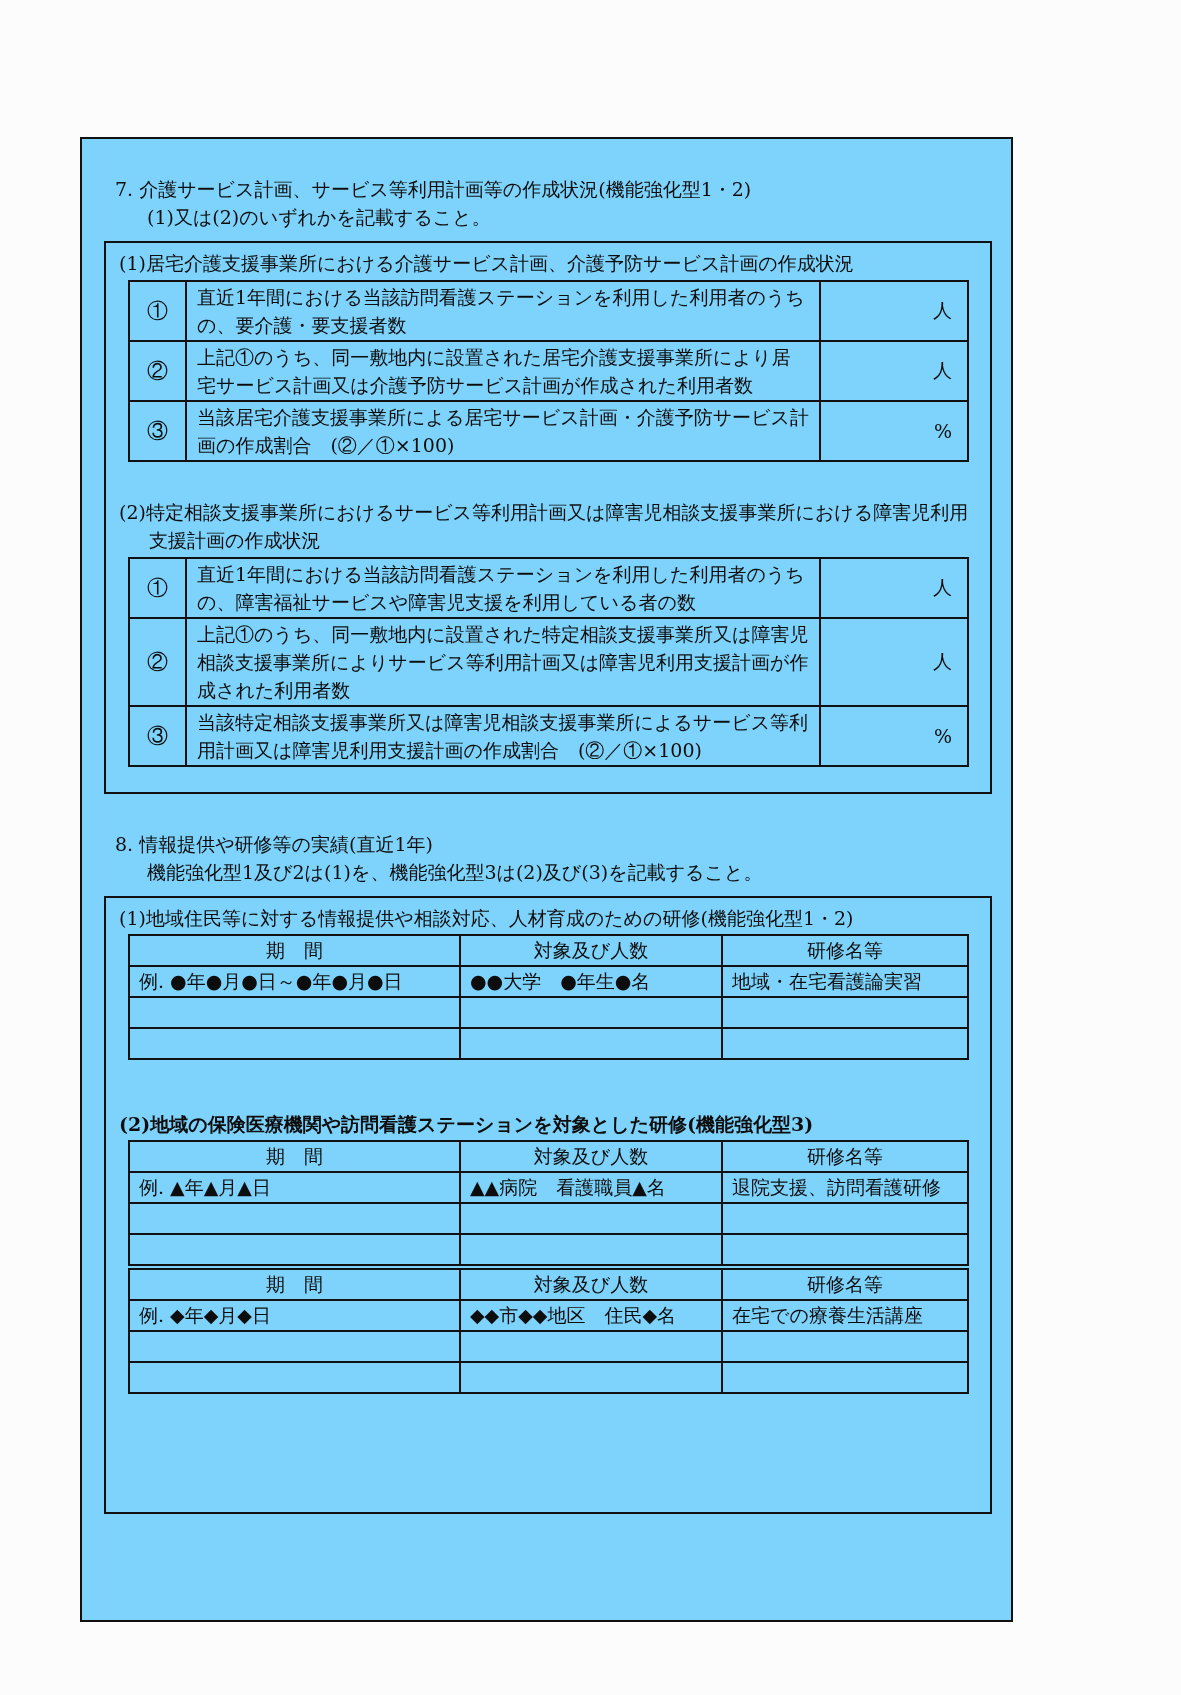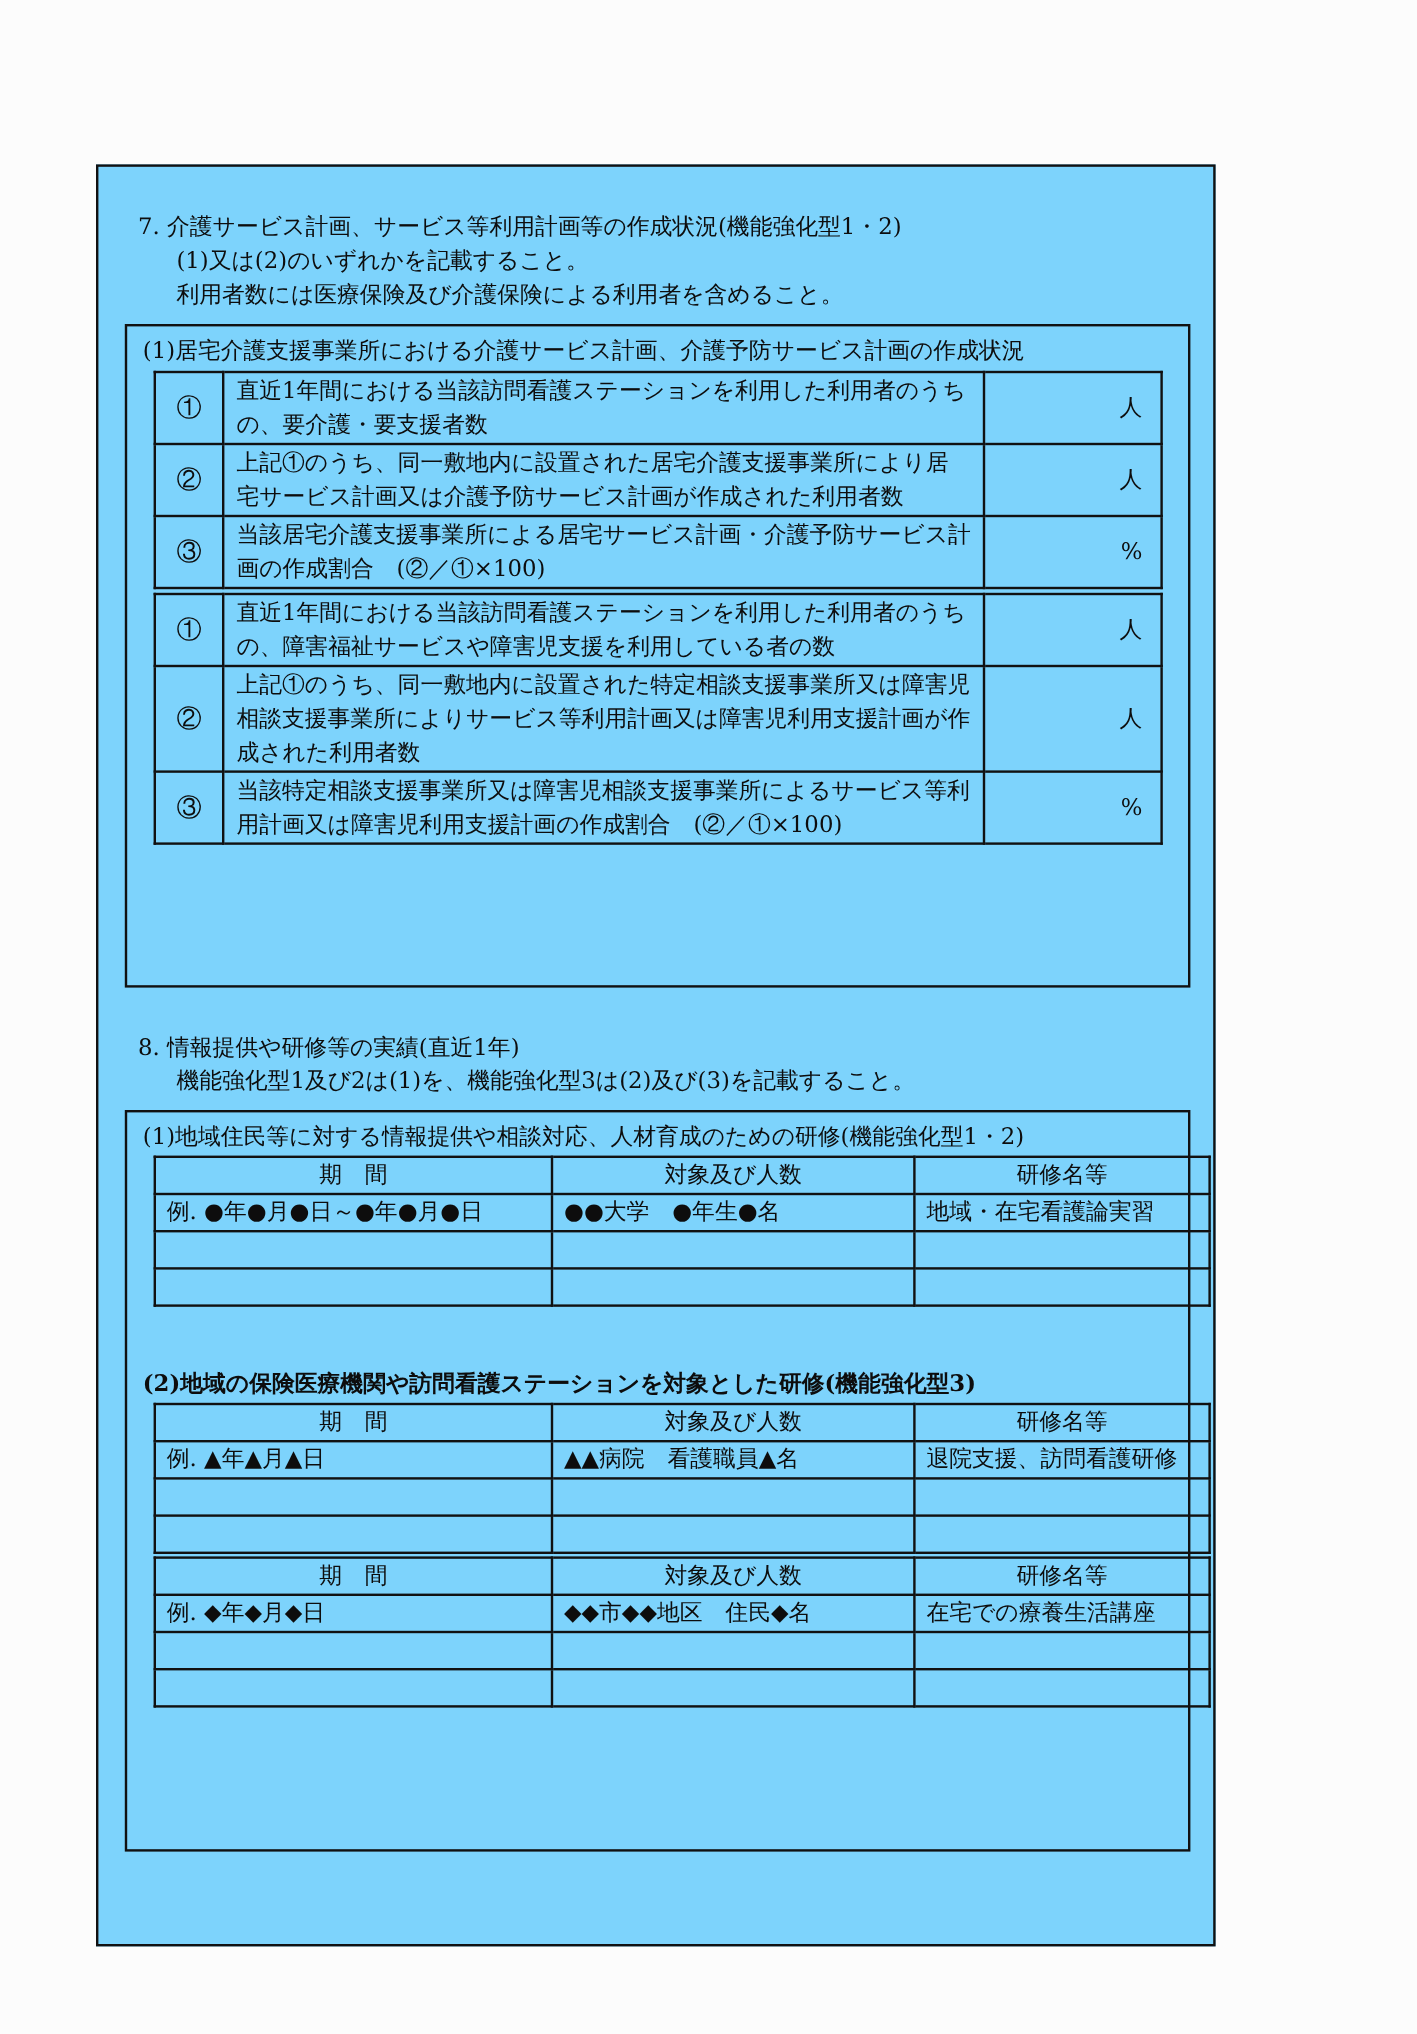--- a/index.html
+++ b/index.html
@@ -28,34 +28,33 @@
   .t7 .num  { width:57px; text-align:center; font-size:21px; vertical-align:middle; }
   .t7 .desc { width:634px; padding:1px 10px; line-height:28px; vertical-align:middle; }
   .t7 .unit { width:148px; text-align:right; padding-right:15px; vertical-align:middle; }
   .t7 .r2 { height:58px; }
   .t7 .r3 { height:86px;margin-left:21px; }
   
   .t8 { margin-top:2px; }
   .t8 th, .t8 td { height:31px; padding:0 9px; line-height:29px; }
   .t8 th { text-align:center; }
   .t8 .c1 { width:331px; }
-  .t8 .c2 { width:302px; }
+  .t8 .c2 { width:262px; }
   .t8 .c3 { width:246px; }
   .t8 td { text-align:left; }
   .gap-block { margin-top:50px;font-weight:bold; }
 </style>
 </head>
 <body>
 
 <div class="page">
   <div class="outer-box">
 
     <div class="s-title">7. 介護サービス計画、サービス等利用計画等の作成状況(機能強化型1・2)</div>
     <div class="s-note">(1)又は(2)のいずれかを記載すること。</div>
-    <div class="s-note">利用者数には医療保険及び介護保険による利用者を含めること。</div>
 
     <div class="inner-box box1">
       <div class="sub-heading">(1)居宅介護支援事業所における介護サービス計画、介護予防サービス計画の作成状況</div>
       <table class="t7">
         <tbody>
             <tr>
           <td class="num">①</td>
           <td class="desc r2">直近1年間における当該訪問看護ステーションを利用した利用者のうちの、要介護・要支援者数</td>
           <td class="unit">人</td>
         </tr>
@@ -65,20 +64,21 @@
           <td class="unit">人</td>
         </tr>
         <tr>
           <td class="num">③</td>
           <td class="desc r2">当該居宅介護支援事業所による居宅サービス計画・介護予防サービス計画の作成割合　(②／①×100)</td>
           <td class="unit">%</td>
         </tr>
       </tbody>
         </table>
 
+      <div class="sub-heading hang">(2)特定相談支援事業所におけるサービス等利用計画又は障害児相談支援事業所における障害児利用支援計画の作成状況</div>
       <table class="t7">
         <tbody>
             <tr>
           <td class="num">①</td>
           <td class="desc r2">直近1年間における当該訪問看護ステーションを利用した利用者のうちの、障害福祉サービスや障害児支援を利用している者の数</td>
           <td class="unit">人</td>
         </tr>
         <tr>
           <td class="num">②</td>
           <td class="desc r3">上記①のうち、同一敷地内に設置された特定相談支援事業所又は障害児相談支援事業所によりサービス等利用計画又は障害児利用支援計画が作成された利用者数</td>

